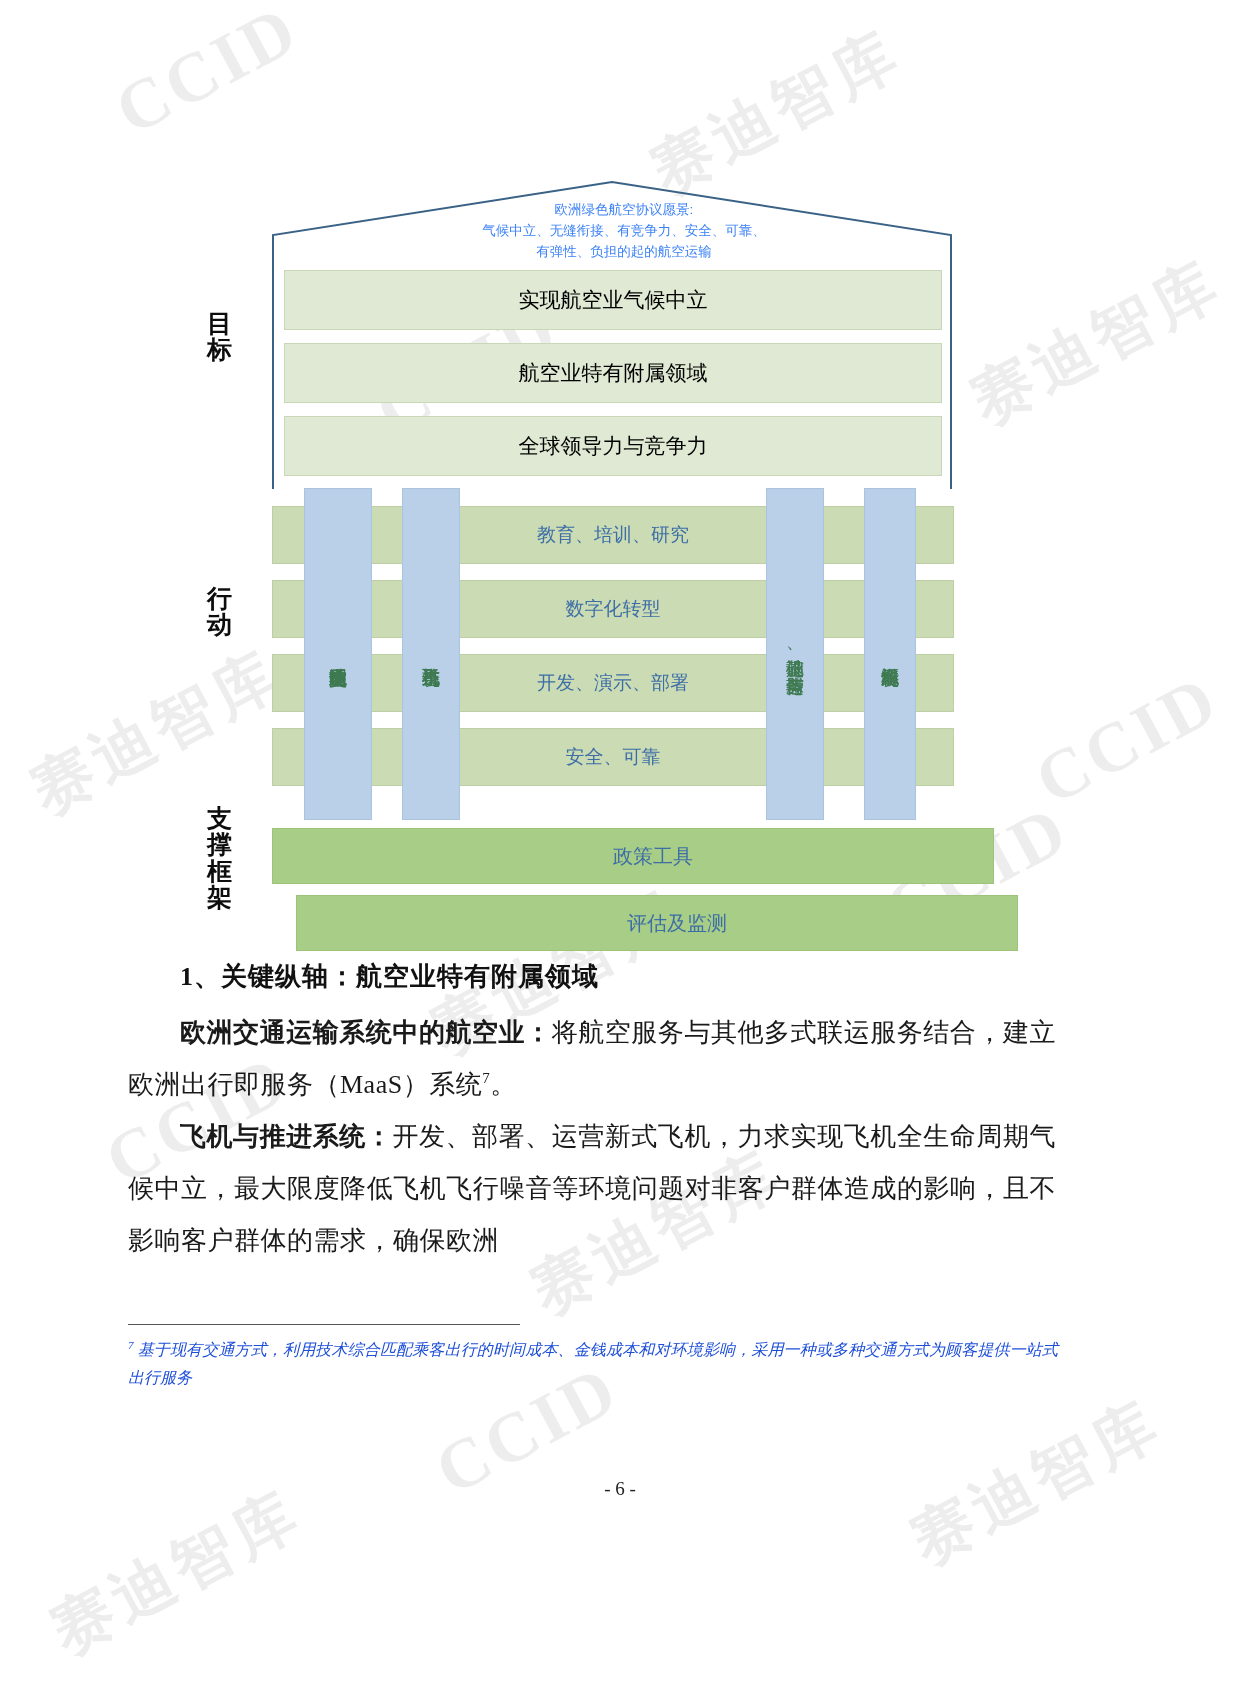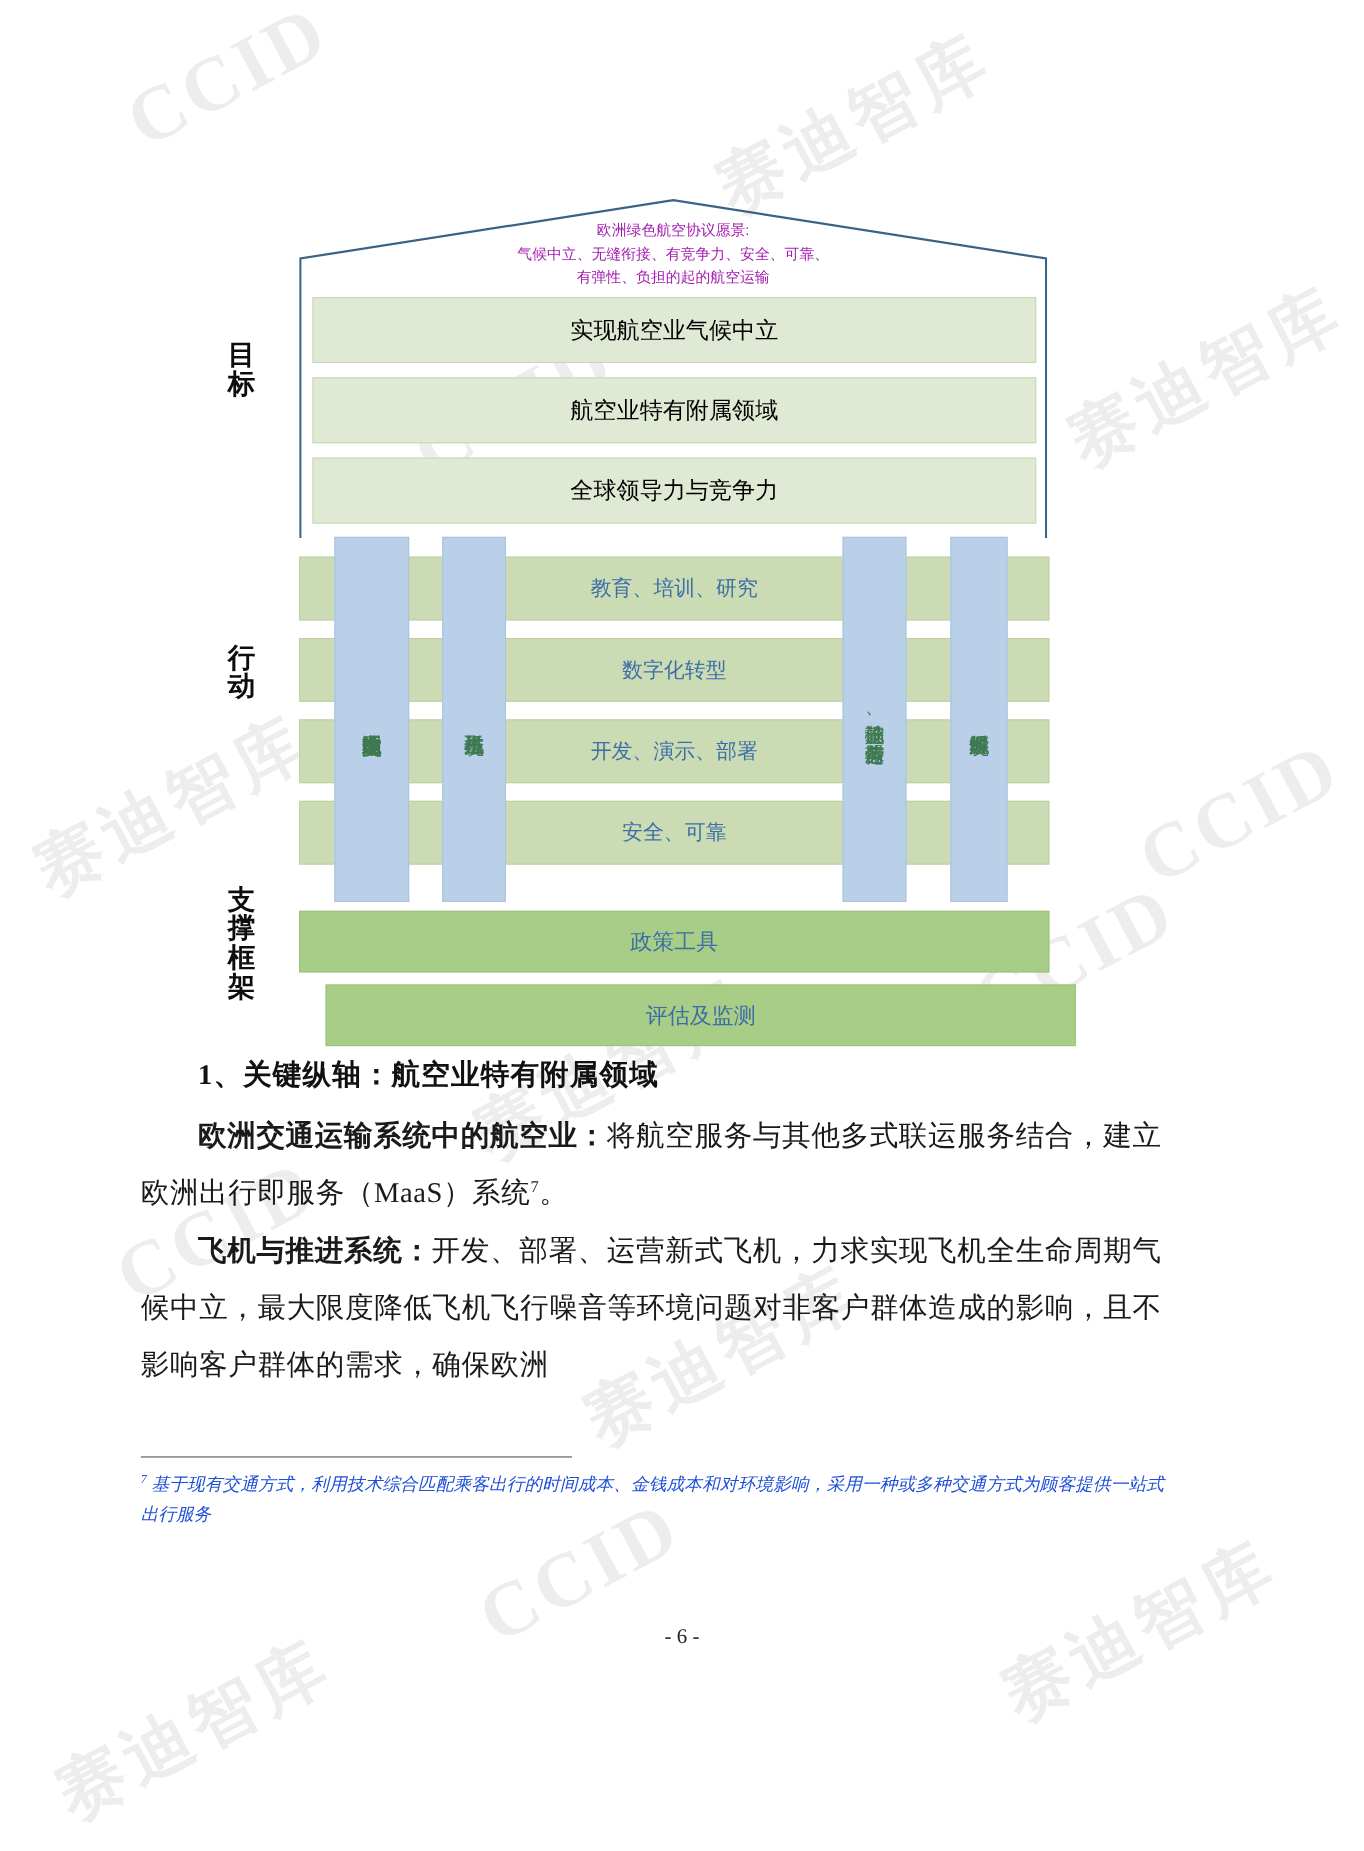--- a/index.html
+++ b/index.html
@@ -67,28 +67,28 @@
   .house {
     position: absolute;
     left: 142px;
     top: 0;
     width: 680px;
     height: 310px;
   }
   .roof-svg { position: absolute; left: 0; top: 0; }
   .roof-text {
     position: absolute;
-    left: 0;
+    left: 12px;
     top: 20px;
     width: 680px;
     text-align: center;
     font-family: "Liberation Sans", sans-serif;
     font-size: 13.5px;
     line-height: 1.55;
-    color: #a21caf;
+    color: #3b82f6;
     z-index: 3;
   }
   .goal-box {
     position: absolute;
     left: 12px;
     width: 656px;
     height: 58px;
     background: #dfe9d3;
     border: 1px solid #c8d7b8;
     display: flex;
@@ -147,20 +147,21 @@
     width: 680px;
     height: 54px;
     background: #a8cd86;
     border: 1px solid #9cc378;
     display: flex;
     align-items: center;
     justify-content: center;
     font-family: "Liberation Sans", sans-serif;
     font-size: 20px;
     color: #3d6ea6;
+    padding-left: 40px;
   }
 
   
   .body-text {
     position: absolute;
     left: 128px;
     top: 952px;
     width: 928px;
   }
   .h-sub {

